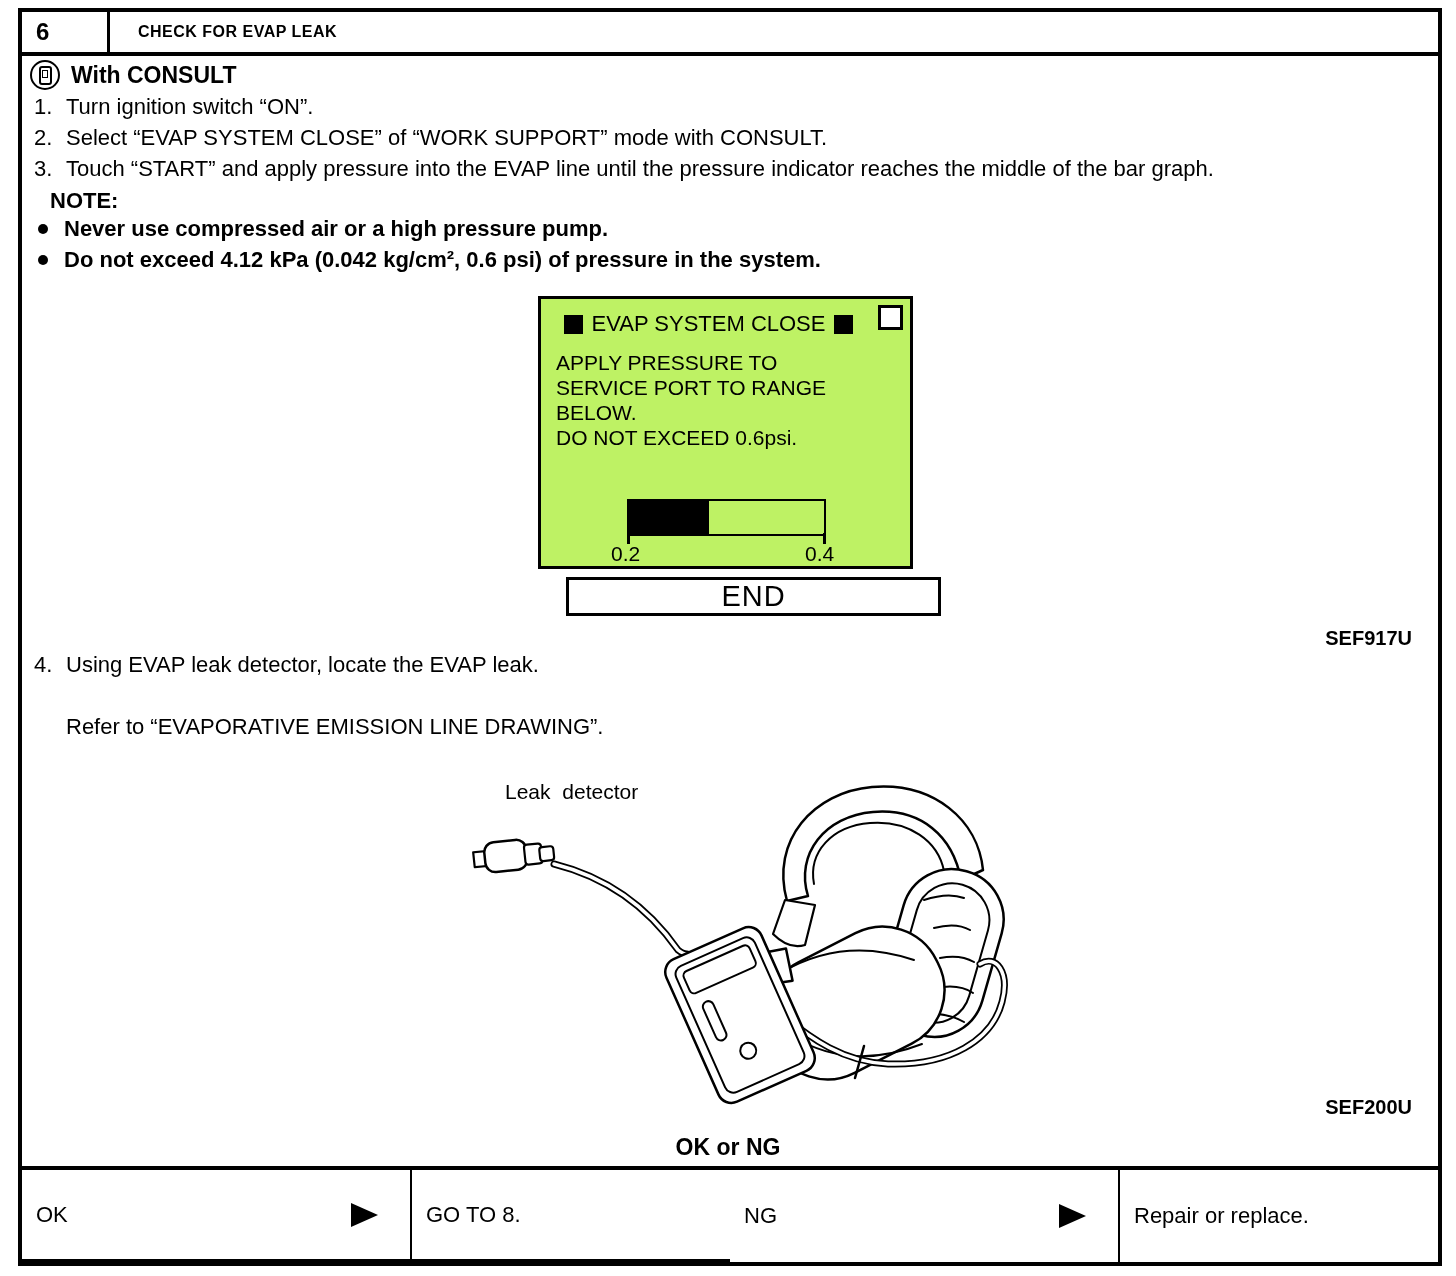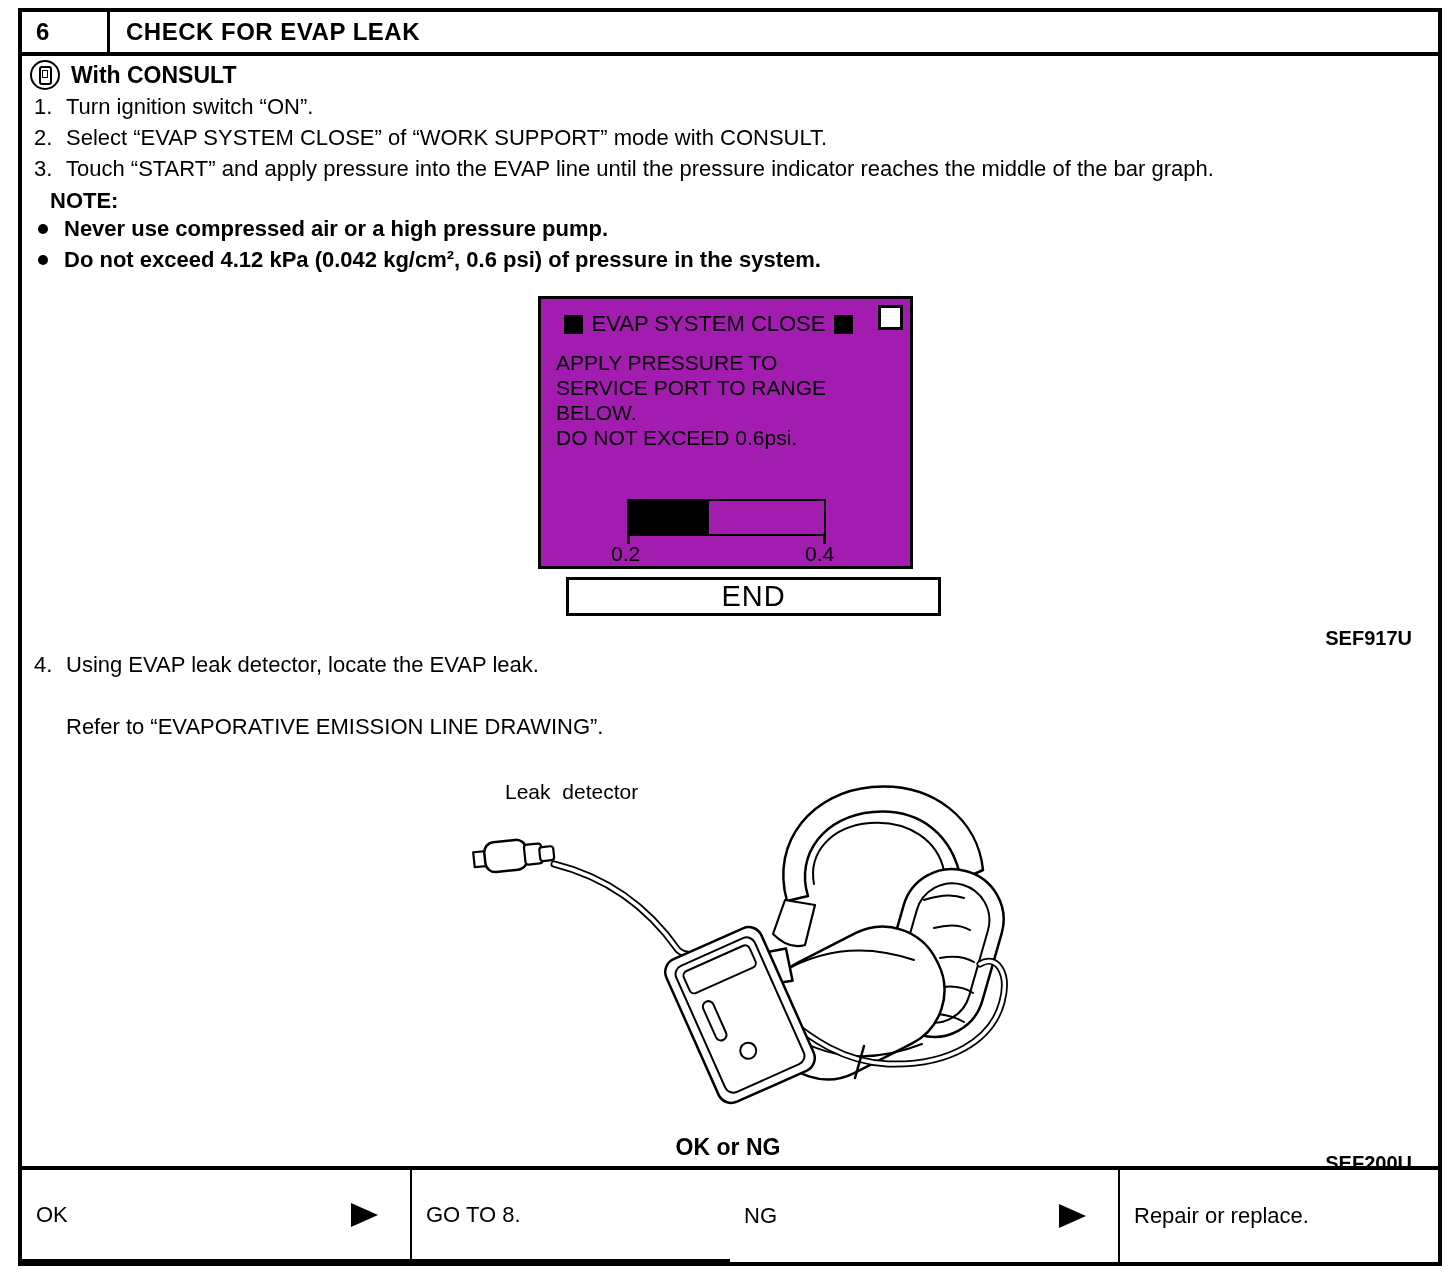--- a/index.html
+++ b/index.html
@@ -9,36 +9,36 @@
     -webkit-font-smoothing:none;
   }
   .abs{position:absolute;}
 
   
   .page-border{left:18px;top:8px;width:1424px;height:1258px;border:4px solid #000;box-sizing:border-box;}
 
   
   .title-row{left:18px;top:8px;width:1424px;height:48px;border:4px solid #000;box-sizing:border-box;display:flex;align-items:stretch;background:#fff;}
   .step-cell{width:88px;border-right:3px solid #000;display:flex;align-items:center;padding-left:14px;font-weight:bold;font-size:24px;box-sizing:border-box;}
-  .title-cell{flex:1;display:flex;align-items:center;padding-left:16px;font-weight:bold;font-size:24px;letter-spacing:.5px;}
+  .title-cell{flex:1;display:flex;align-items:center;padding-left:28px;font-weight:bold;font-size:16px;letter-spacing:.5px;}
 
   
   .consult-heading{left:30px;top:60px;display:flex;align-items:center;gap:11px;font-weight:bold;font-size:23px;}
   .consult-icon{width:30px;height:30px;border:2.5px solid #000;border-radius:50%;display:flex;align-items:center;justify-content:center;box-sizing:border-box;}
   .consult-icon .unit{width:13px;height:19px;border:2px solid #000;border-radius:3px;box-sizing:border-box;display:flex;justify-content:center;}
   .consult-icon .unit .scr{width:6px;height:8px;border:1.5px solid #000;box-sizing:border-box;margin-top:2px;}
 
   .step{left:34px;font-size:22px;white-space:nowrap;display:flex;}
   .step .num{width:32px;flex:0 0 32px;}
   .note-label{left:30px;top:188px;font-size:22px;font-weight:bold;margin-left:20px;}
   .bullet{left:38px;display:flex;font-weight:bold;font-size:22px;white-space:nowrap;}
   .bullet .dot{width:10px;height:10px;border-radius:50%;background:#000;margin:8px 16px 0 0;flex:0 0 10px;}
 
   
-  .consult-screen{left:538px;top:296px;width:375px;height:273px;border:3px solid #000;box-sizing:border-box;background:#a21caf;}
+  .consult-screen{left:538px;top:296px;width:375px;height:273px;border:3px solid #000;box-sizing:border-box;background:#bef264;}
   .screen-title-row{position:absolute;left:0;right:34px;top:12px;display:flex;justify-content:center;align-items:center;gap:9px;font-size:22px;white-space:nowrap;}
   .sq{width:19px;height:19px;background:#000;flex:0 0 19px;}
   .empty-sq{position:absolute;right:7px;top:6px;width:25px;height:25px;border:3px solid #000;box-sizing:border-box;background:#fff;}
   .screen-msg{position:absolute;left:15px;top:51px;font-size:21px;line-height:25px;}
   .pressure-bar{position:absolute;left:86px;top:200px;width:199px;height:37px;border:2.5px solid #000;box-sizing:border-box;}
   .pressure-fill{height:100%;background:#000;}
   .tick{position:absolute;width:3px;height:11px;background:#000;top:234px;}
   .tick.l{left:86px;} .tick.r{left:282px;}
   .bar-label{position:absolute;top:243px;font-size:21px;}
   .bar-label.min{left:70px;} .bar-label.max{left:264px;}
@@ -173,21 +173,21 @@
 
     <g transform="rotate(-6 75 80)" fill="#fff">
       <rect x="34" y="70" width="13" height="15" stroke-width="2.2"></rect>
       <rect x="45" y="62" width="42" height="30" rx="10" stroke-width="2.5"></rect>
       <rect x="85" y="68" width="17" height="20" rx="3" stroke-width="2.2"></rect>
       <rect x="100" y="72" width="14" height="14" rx="3" stroke-width="2.2"></rect>
     </g>
   </g>
 </svg>
 
-<div class="abs fig-ref" style="top:1152px;text-align:right;">SEF200U</div>
+<div class="abs fig-ref" style="top:1096px;text-align:right;">SEF200U</div>
 
 <div class="abs decision-heading">OK or NG</div>
 
 <div class="abs decision-table">
   <div class="decision-row first">
     <div class="decision-left">
       <span>OK</span>
       <span class="arrow-right"></span>
     </div>
     <div class="decision-right">GO TO 8.</div>

